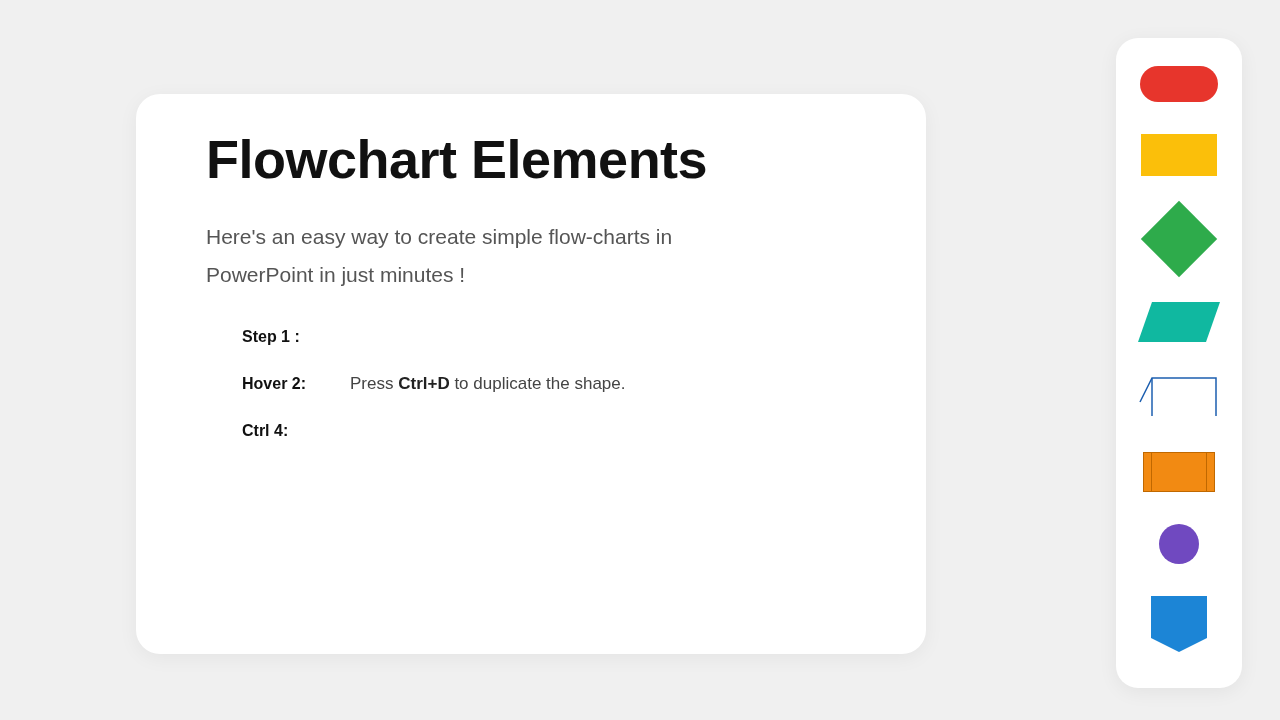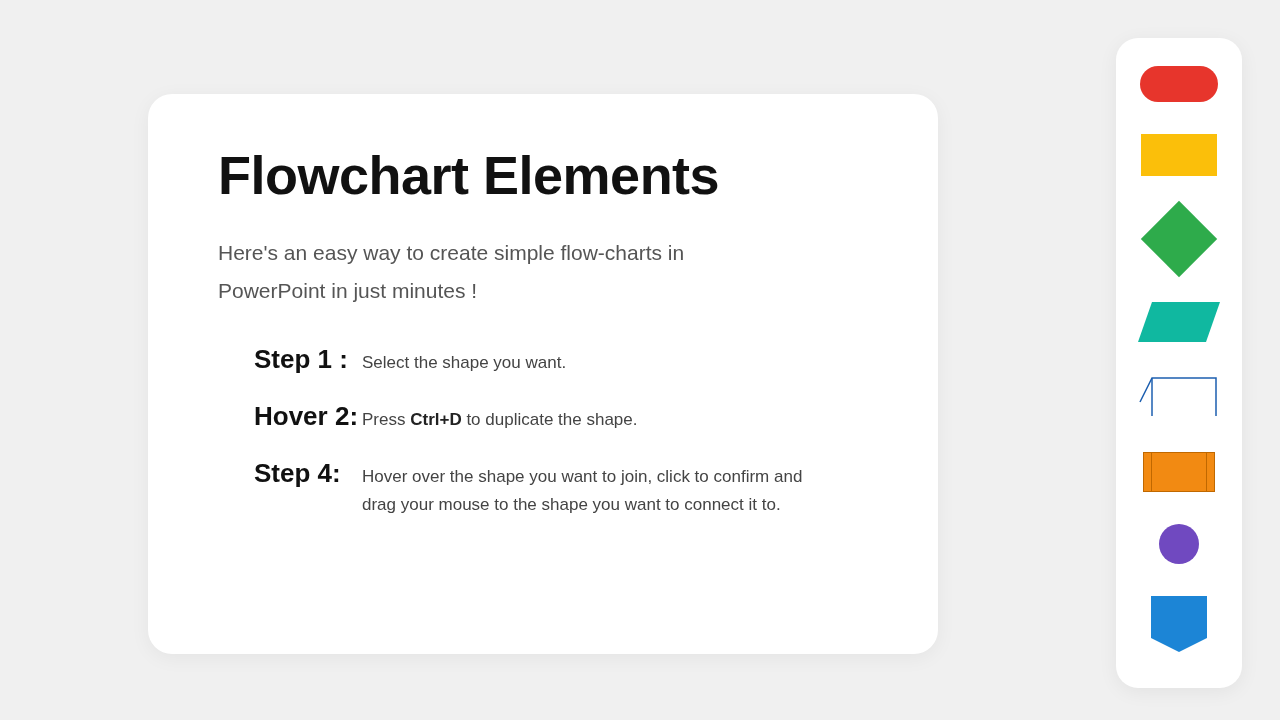--- a/index.html
+++ b/index.html
@@ -6,28 +6,28 @@
 body {
   width: 1280px;
   height: 720px;
   background: #f0f0f0;
   font-family: 'Segoe UI', -apple-system, sans-serif;
   position: relative;
   overflow: hidden;
 }
 .main-card {
   position: absolute;
-  left: 148px;
+  left: 136px;
   top: 94px;
   width: 790px;
   height: 560px;
   background: #fff;
   border-radius: 24px;
   box-shadow: 0 4px 20px rgba(0,0,0,0.05);
-  padding: 50px 70px;
+  padding: 34px 70px;
 }
 .title {
   font-size: 54px;
   font-weight: 800;
   color: #111;
   letter-spacing: -0.5px;
   margin-bottom: 28px;
 }
 .subtitle {
   font-size: 21px;
@@ -38,21 +38,21 @@
 }
 .steps {
   padding-left: 36px;
 }
 .step-row {
   display: flex;
   align-items: baseline;
   margin-bottom: 24px;
 }
 .step-label {
-  font-size: 26px;
+  font-size: 16px;
   font-weight: 800;
   color: #111;
   width: 108px;
   flex-shrink: 0;
 }
 .step-text {
   font-size: 17px;
   color: #444;
   line-height: 1.65;
   max-width: 460px;
@@ -114,29 +114,27 @@
 </style>
 </head>
 <body>
 
 <div class="main-card">
   <h1 class="title">Flowchart Elements</h1>
   <p class="subtitle">Here's an easy way to create simple flow-charts in PowerPoint in just minutes !</p>
   <div class="steps">
     <div class="step-row">
       <div class="step-label">Step 1 :</div>
-      <div class="step-text">Select the shape you want.</div>
     </div>
     <div class="step-row">
       <div class="step-label">Hover 2:</div>
       <div class="step-text">Press <b>Ctrl+D</b> to duplicate the shape.</div>
     </div>
     <div class="step-row">
-      <div class="step-label">Step 4:</div>
-      <div class="step-text">Hover over the shape you want to join, click to confirm and drag your mouse to the shape you want to connect it to.</div>
+      <div class="step-label">Ctrl 4:</div>
     </div>
   </div>
 </div>
 
 <div class="palette">
   <div class="shape terminator"></div>
   <div class="shape process"></div>
   <div class="shape decision"></div>
   <svg class="shape data-shape" viewBox="0 0 82 40">
     <polygon points="14,0 82,0 68,40 0,40" fill="#10b8a0"></polygon>

